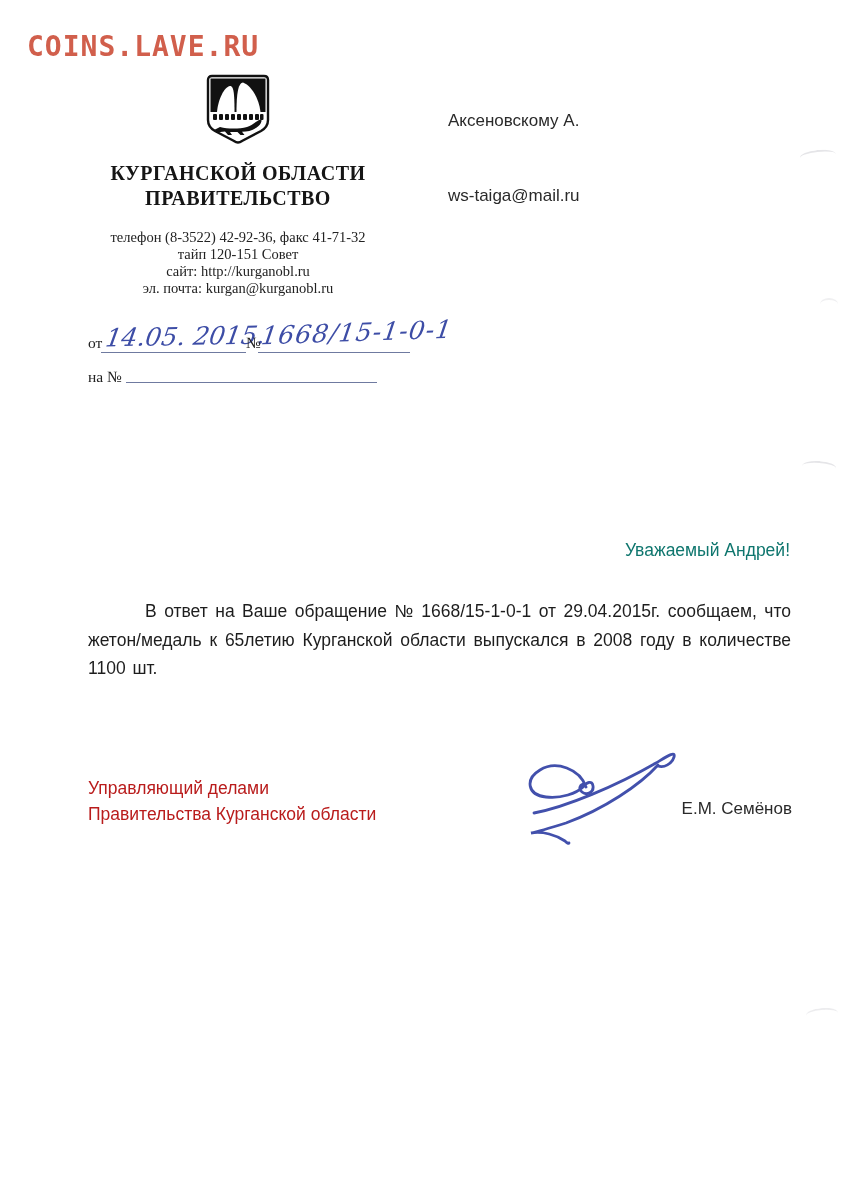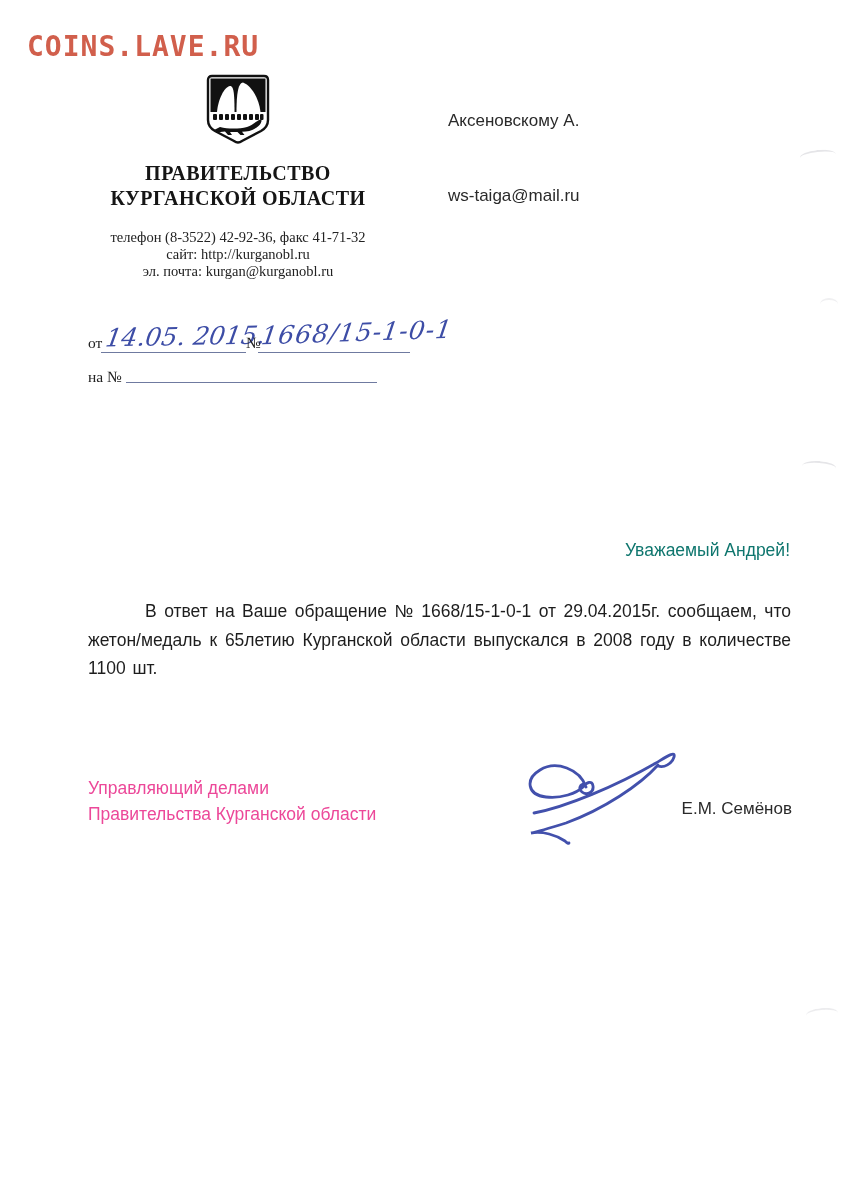--- a/index.html
+++ b/index.html
@@ -83,21 +83,21 @@
     text-align: justify;
     text-indent: 57px;
     word-spacing: 2px;
     color: #1d1d1d;
   }
 
   .sig-position {
     left: 88px; top: 776px;
     font-size: 17.5px;
     line-height: 25.5px;
-    color: #ec4899;
+    color: #b91c1c;
   }
 
   .sig-svg { left: 498px; top: 733px; width: 300px; height: 112px; }
 
   .sig-name {
     left: 640px; top: 799px; width: 152px;
     text-align: right;
     font-size: 17px;
     color: #2a2a2a;
   }
@@ -147,26 +147,27 @@
         <rect x="51" y="41" width="4" height="6" rx="1"></rect>
         <rect x="56" y="41" width="3.5" height="6" rx="1"></rect>
       </g>
 
       <path d="M10,57 L16,54 C24,56 35,56 43,54 C49,52 53,47.5 56.5,46.5 C58.5,46.5 57.5,50 54.5,53
                C50,57 44,58.6 38,58.8 L40.5,62 L36.5,62 L33.5,59 L26,59 L28,62 L24,62 L21,58.5 L14,59.2 Z" fill="#111"></path>
     </svg>
   </div>
 
   <div class="abs org-title">
+    <div>КУРГАНСКОЙ ОБЛАСТИ</div>
     <div>ПРАВИТЕЛЬСТВО</div>
-    <div>КУРГАНСКОЙ ОБЛАСТИ</div>
   </div>
 
   <div class="abs address">
     <div>телефон (8-3522) 42-92-36, факс 41-71-32</div>
+    <div>тайп 120-151 Совет</div>
     <div>сайт: http://kurganobl.ru</div>
     <div>эл. почта: kurgan@kurganobl.ru</div>
   </div>
 
   <div class="abs ref-label" style="left:88px; top:334px;">от</div>
   <div class="abs hw hw-date">14.05. 2015.</div>
   <div class="abs rule rule-1"></div>
 
   <div class="abs ref-label" style="left:246px; top:334px;">№</div>
   <div class="abs hw hw-num">1668/15-1-0-1</div>

